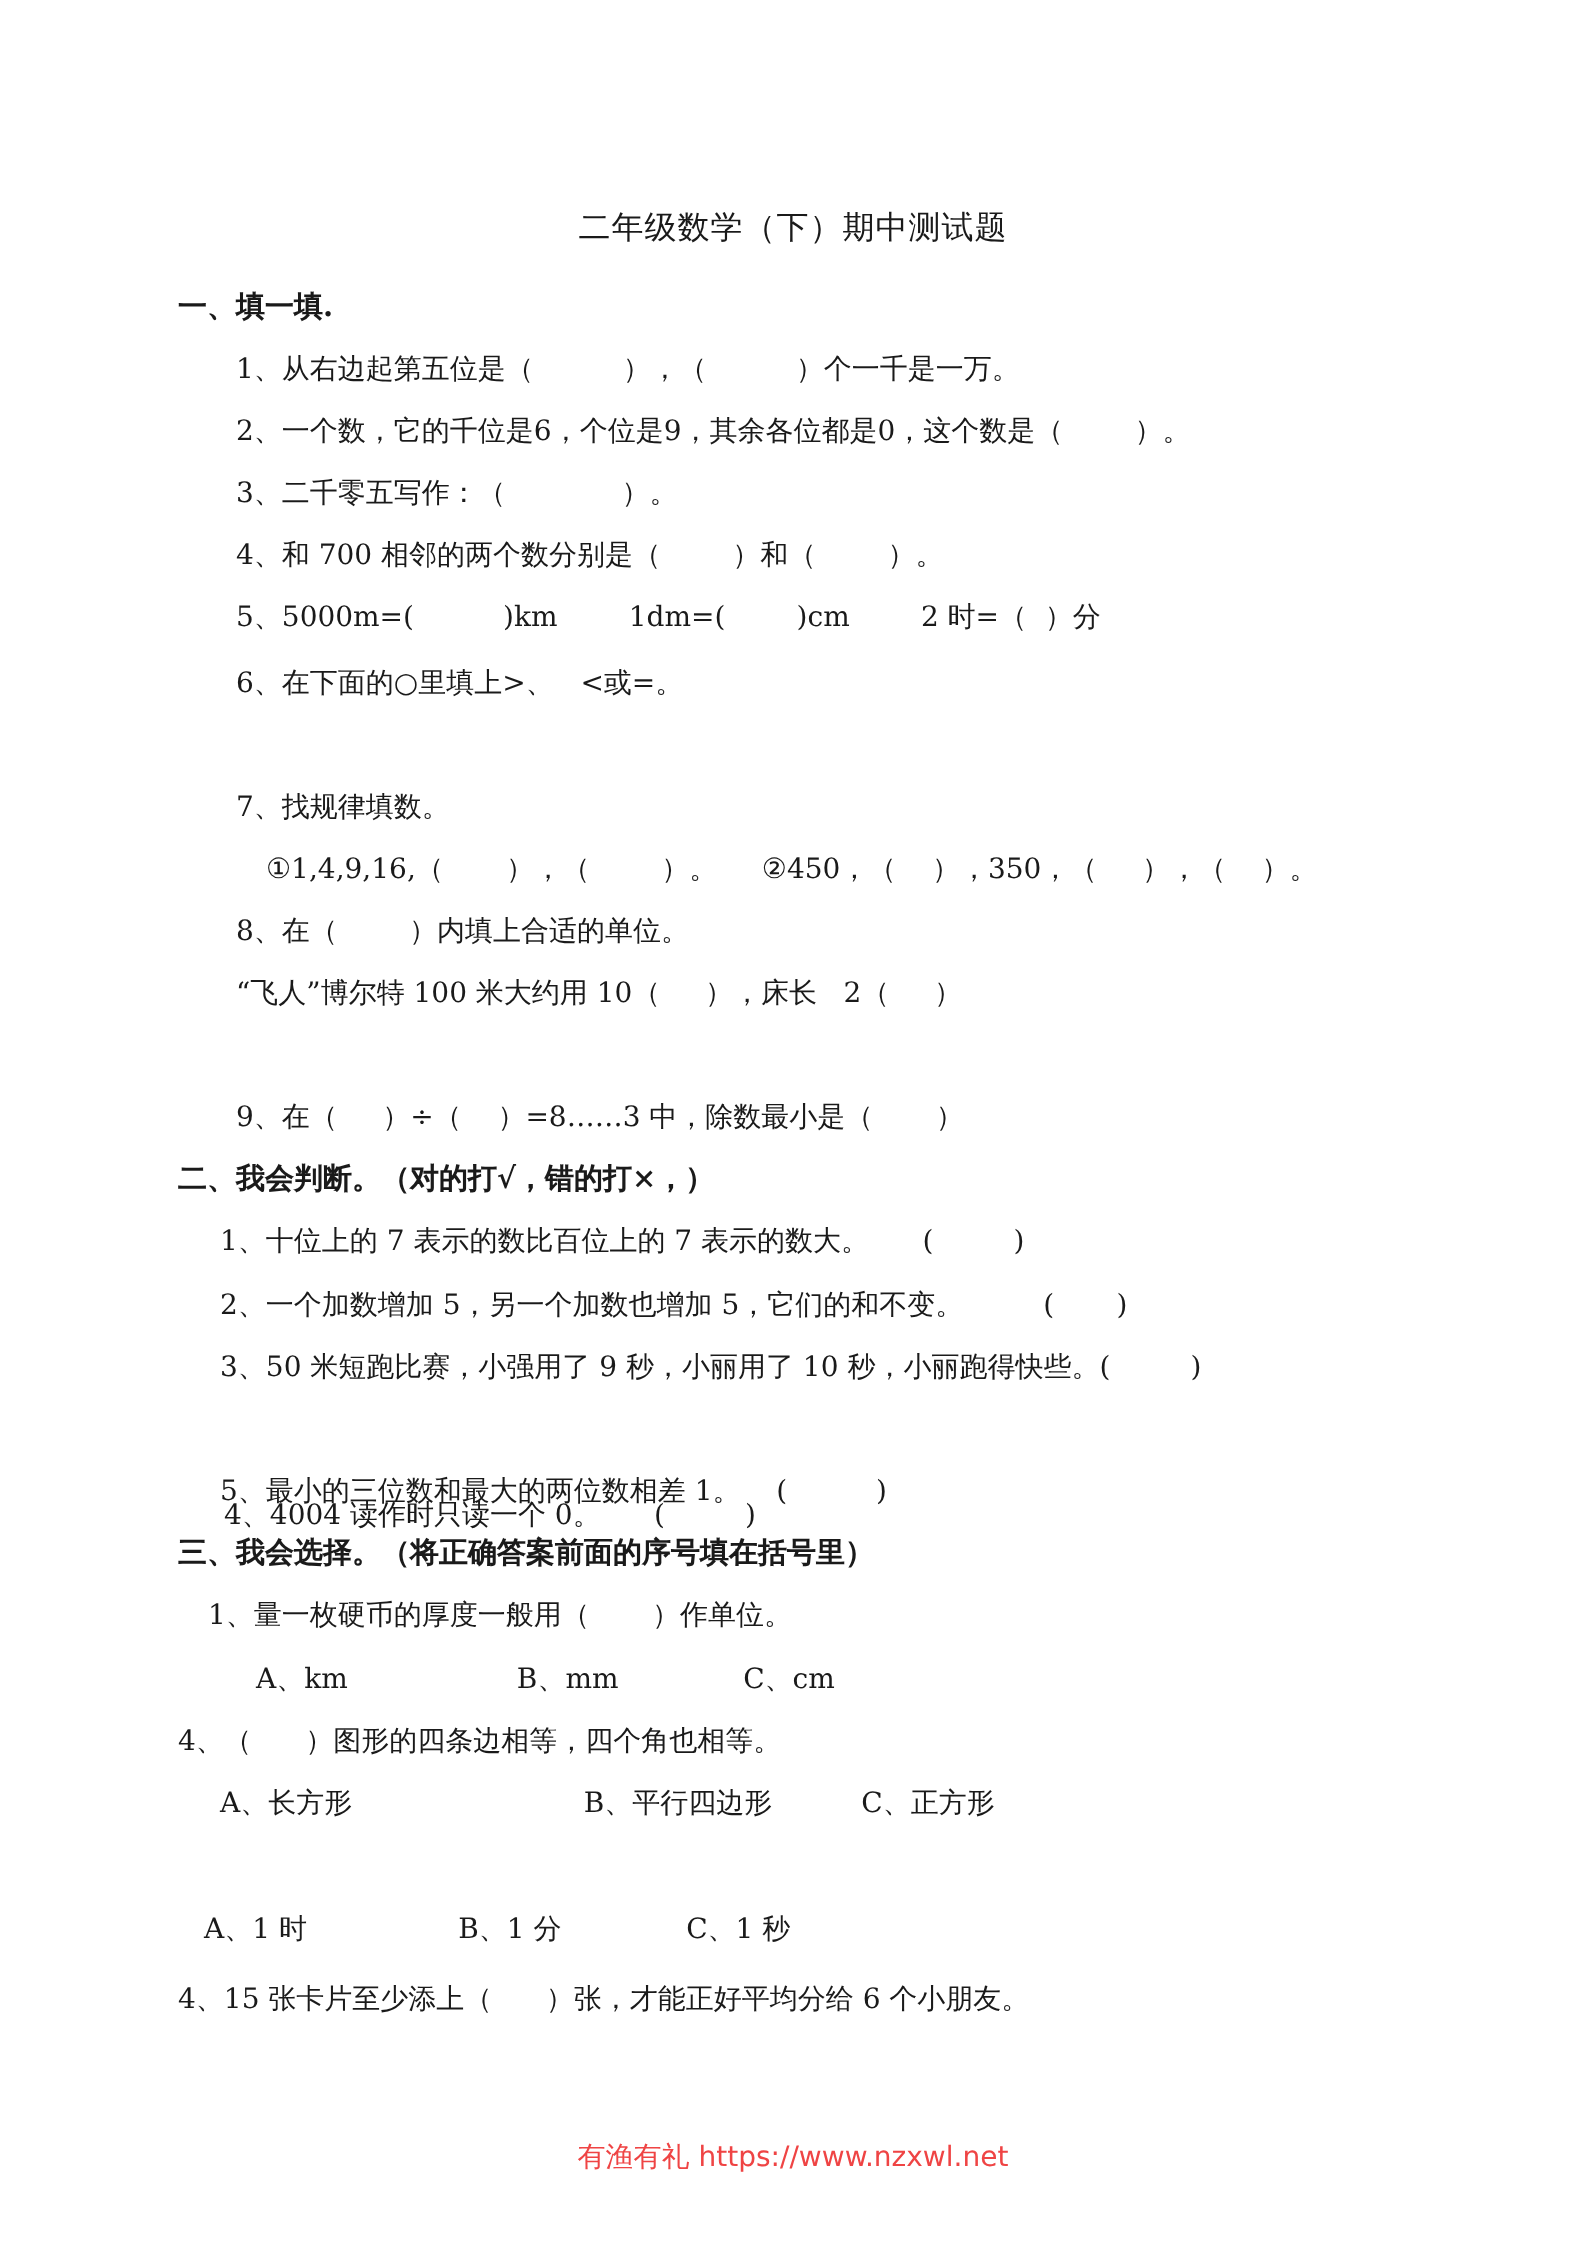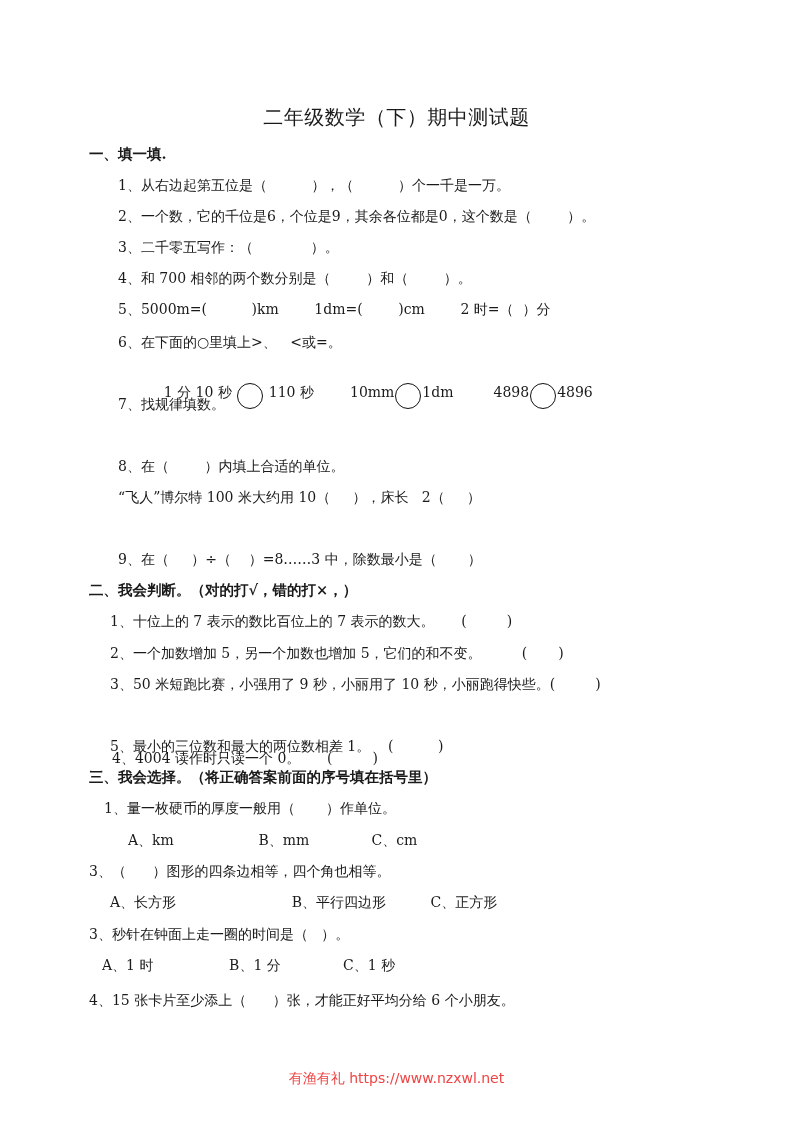--- a/index.html
+++ b/index.html
@@ -1,20 +1,20 @@
 <!DOCTYPE html>
 <html><head>
 <meta charset="utf-8">
 <style>
   html, body { margin: 0; padding: 0; background: #ffffff; }
   body { width: 793px; height: 1122px; position: relative; overflow: hidden;
          font-family: "DejaVu Serif", "Liberation Serif", serif; color: #1a1a1a; }
   .page { position: absolute; left: 0; top: 0; width: 793px; height: 1122px; }
   .title { position: absolute; top: 104px; left: 0; width: 793px; text-align: center;
-           font-size: 20px; letter-spacing: 0.5px; }
+           font-size: 16px; letter-spacing: 0.5px; }
   .line { position: absolute; font-size: 14px; white-space: pre; line-height: 20px; }
   .section { font-weight: bold; font-size: 14.5px; }
   .circle { display: inline-block; width: 24px; height: 24px; border: 1.3px solid #111;
             border-radius: 50%; vertical-align: -12px; margin: 0 1px; }
   .footer { position: absolute; top: 1070px; left: 0; width: 793px; text-align: center;
             font-family: "DejaVu Sans", "Liberation Sans", sans-serif; font-size: 14px; color: #ef4444; }
   .blank { display: inline-block; }
 </style>
 </head>
 <body>
@@ -23,39 +23,36 @@
   <div class="title">二年级数学（下）期中测试题</div>
 
   <div class="line section" style="top:144px; left:89px;">一、填一填.</div>
   <div class="line" style="top:175px; left:118px;">1、从右边起第五位是（          ），（          ）个一千是一万。</div>
   <div class="line" style="top:206px; left:118px;">2、一个数，它的千位是6，个位是9，其余各位都是0，这个数是（        ）。</div>
   <div class="line" style="top:237px; left:118px;">3、二千零五写作：（             ）。</div>
   <div class="line" style="top:268px; left:118px;">4、和 700 相邻的两个数分别是（        ）和（        ）。</div>
   <div class="line" style="top:299px; left:118px;">5、5000m=(          )km        1dm=(        )cm        2 时=（  ）分</div>
   <div class="line" style="top:332px; left:118px;">6、在下面的○里填上&gt;、   &lt;或=。</div>
 
-  <div class="line" style="top:362px; left:146px;">
-    <span>1 分 10 秒 </span><span class="circle"></span><span> 110 秒</span><span class="blank" style="width:36px"></span><span>10mm</span><span class="circle"></span><span>1dm</span><span class="blank" style="width:40px"></span><span>4898</span><span class="circle"></span><span>4896</span>
-  </div>
 
   <div class="line" style="top:394px; left:118px;">7、找规律填数。</div>
+  <div class="line" style="top:425px; left:133px;">①1,4,9,16,（       ），（        ）。     ②450，（    ），350，（     ），（    ）。</div>
   <div class="line" style="top:456px; left:118px;">8、在（        ）内填上合适的单位。</div>
   <div class="line" style="top:487px; left:118px;">“飞人”博尔特 100 米大约用 10（     ），床长   2（     ）</div>
   <div class="line" style="top:549px; left:118px;">9、在（     ）÷（    ）=8……3 中，除数最小是（       ）</div>
 
   <div class="line section" style="top:580px; left:89px;">二、我会判断。（对的打√，错的打×，）</div>
   <div class="line" style="top:611px; left:110px;">1、十位上的 7 表示的数比百位上的 7 表示的数大。      (         )</div>
   <div class="line" style="top:643px; left:110px;">2、一个加数增加 5，另一个加数也增加 5，它们的和不变。         (       )</div>
   <div class="line" style="top:674px; left:110px;">3、50 米短跑比赛，小强用了 9 秒，小丽用了 10 秒，小丽跑得快些。(         )</div>
   <div class="line" style="top:705px; left:112px;margin-top:43px;">4、4004 读作时只读一个 0。      (         )</div>
   <div class="line" style="top:736px; left:110px;">5、最小的三位数和最大的两位数相差 1。    (          )</div>
 
   <div class="line section" style="top:767px; left:89px;">三、我会选择。（将正确答案前面的序号填在括号里）</div>
   <div class="line" style="top:798px; left:104px;">1、量一枚硬币的厚度一般用（       ）作单位。</div>
   <div class="line" style="top:830px; left:128px;">A、km                   B、mm              C、cm</div>
-  <div class="line" style="top:861px; left:89px;">3、（      ）图形的四条边相等，四个角也相等。</div>
+  <div class="line" style="top:861px; left:89px;">4、（      ）图形的四条边相等，四个角也相等。</div>
   <div class="line" style="top:892px; left:110px;">A、长方形                          B、平行四边形          C、正方形</div>
-  <div class="line" style="top:924px; left:89px;">3、秒针在钟面上走一圈的时间是（   ）。</div>
   <div class="line" style="top:955px; left:102px;">A、1 时                 B、1 分              C、1 秒</div>
   <div class="line" style="top:990px; left:89px;">4、15 张卡片至少添上（      ）张，才能正好平均分给 6 个小朋友。</div>
 
   <div class="footer">有渔有礼 https://www.nzxwl.net</div>
 </div>
 
 </body></html>

